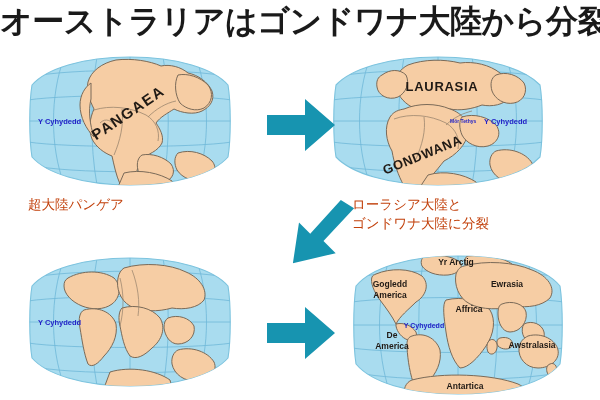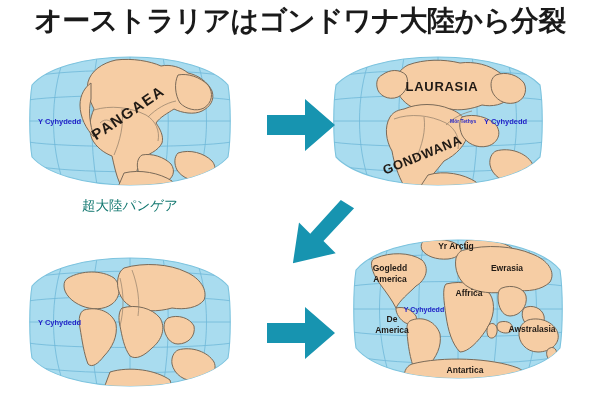--- a/index.html
+++ b/index.html
@@ -10,46 +10,46 @@
     font-family:"Liberation Sans","DejaVu Sans",sans-serif;
     overflow:hidden;
     position:relative;
   }
   #stage{position:relative;width:600px;height:400px;overflow:hidden;}
 
   
   .title{
     position:absolute;left:0;top:1px;width:600px;
     text-align:center;
-    font-size:28px;
+    font-size:32px;
     font-weight:bold;
     color:#1a1a1a;
     letter-spacing:-0.5px;
     line-height:40px;
     white-space:nowrap;
   }
 
   
   .globe-block{position:absolute;}
   .globe{
     position:relative;
     width:100%;height:100%;
     overflow:hidden;
   }
   .globe svg{display:block;width:100%;height:100%;}
 
   
   .caption{
     position:absolute;
-    text-align:center;
+    text-align:left;
     font-size:13.5px;
-    color:#0f766e;
+    color:#c2410c;
     line-height:19px;
     white-space:pre-line;
-    font-family:Liberation Sans, sans-serif;
+    font-family:Liberation Mono, monospace;
   }
 
   
   .arrow{position:absolute;}
   .arrow svg{display:block;width:100%;height:100%;}
 
   
   .lbl-dark{font-family:"Liberation Sans","DejaVu Sans",sans-serif;fill:#201a15;font-weight:bold;}
   .lbl-blue{font-family:"Liberation Sans","DejaVu Sans",sans-serif;fill:#2323c8;font-weight:bold;}
 </style>
@@ -155,20 +155,21 @@
           </g>
         </g>
         <text class="lbl-dark" x="110" y="36" font-size="13" letter-spacing="0.7" text-anchor="middle">LAURASIA</text>
         <text class="lbl-dark" x="92" y="104" font-size="13" letter-spacing="0.7" text-anchor="middle" transform="rotate(-22 92 104)">GONDWANA</text>
         <text class="lbl-blue" x="118" y="68" font-size="5">Môr Tethys</text>
         <text class="lbl-blue" x="152" y="69" font-size="7.5">Y Cyhydedd</text>
       </svg>
     </div>
   </div>
 
+  <div class="caption" style="left:352px;top:196px;width:212px;"><span>ローラシア大陸と</span><br><span>ゴンドワナ大陸に分裂</span></div>
 
   <div class="globe-block" style="left:28px;top:256px;width:204px;height:132px;">
     <div class="globe">
       <svg viewBox="0 0 204 132" preserveAspectRatio="none">
         <defs>
           <clipPath id="clipG3">
             <path d="M102 2 C150 2 186 14 200 30 C203 48 203 84 200 102 C186 118 150 130 102 130 C54 130 18 118 4 102 C1 84 1 48 4 30 C18 14 54 2 102 2 Z"></path>
           </clipPath>
         </defs>
         <path d="M102 2 C150 2 186 14 200 30 C203 48 203 84 200 102 C186 118 150 130 102 130 C54 130 18 118 4 102 C1 84 1 48 4 30 C18 14 54 2 102 2 Z" fill="#a9dcef" stroke="#7cc3de" stroke-width="1.1"></path>
@@ -206,21 +207,21 @@
           <g stroke="#8b7a66" stroke-width="0.8" fill="none" opacity="0.8">
             <path d="M92 22 C96 38 96 54 92 70"></path>
             <path d="M104 14 C110 30 112 46 110 60"></path>
           </g>
         </g>
         <text class="lbl-blue" x="10" y="69" font-size="7.5">Y Cyhydedd</text>
       </svg>
     </div>
   </div>
 
-  <div class="globe-block" style="left:352px;top:236px;width:212px;height:144px;">
+  <div class="globe-block" style="left:352px;top:252px;width:212px;height:144px;">
     <div class="globe">
       <svg viewBox="0 0 212 144" preserveAspectRatio="none">
         <defs>
           <clipPath id="clipG4">
             <path d="M106 4 C156 4 193 16 208 34 C211 54 211 92 208 112 C193 130 156 142 106 142 C56 142 19 130 4 112 C1 92 1 54 4 34 C19 16 56 4 106 4 Z"></path>
           </clipPath>
         </defs>
         <path d="M106 4 C156 4 193 16 208 34 C211 54 211 92 208 112 C193 130 156 142 106 142 C56 142 19 130 4 112 C1 92 1 54 4 34 C19 16 56 4 106 4 Z" fill="#a9dcef" stroke="#7cc3de" stroke-width="1.1"></path>
         <g clip-path="url(#clipG4)" stroke="#6fb7d8" stroke-width="0.8" fill="none">
           <path d="M2 26 C42 16 170 16 210 26"></path>

